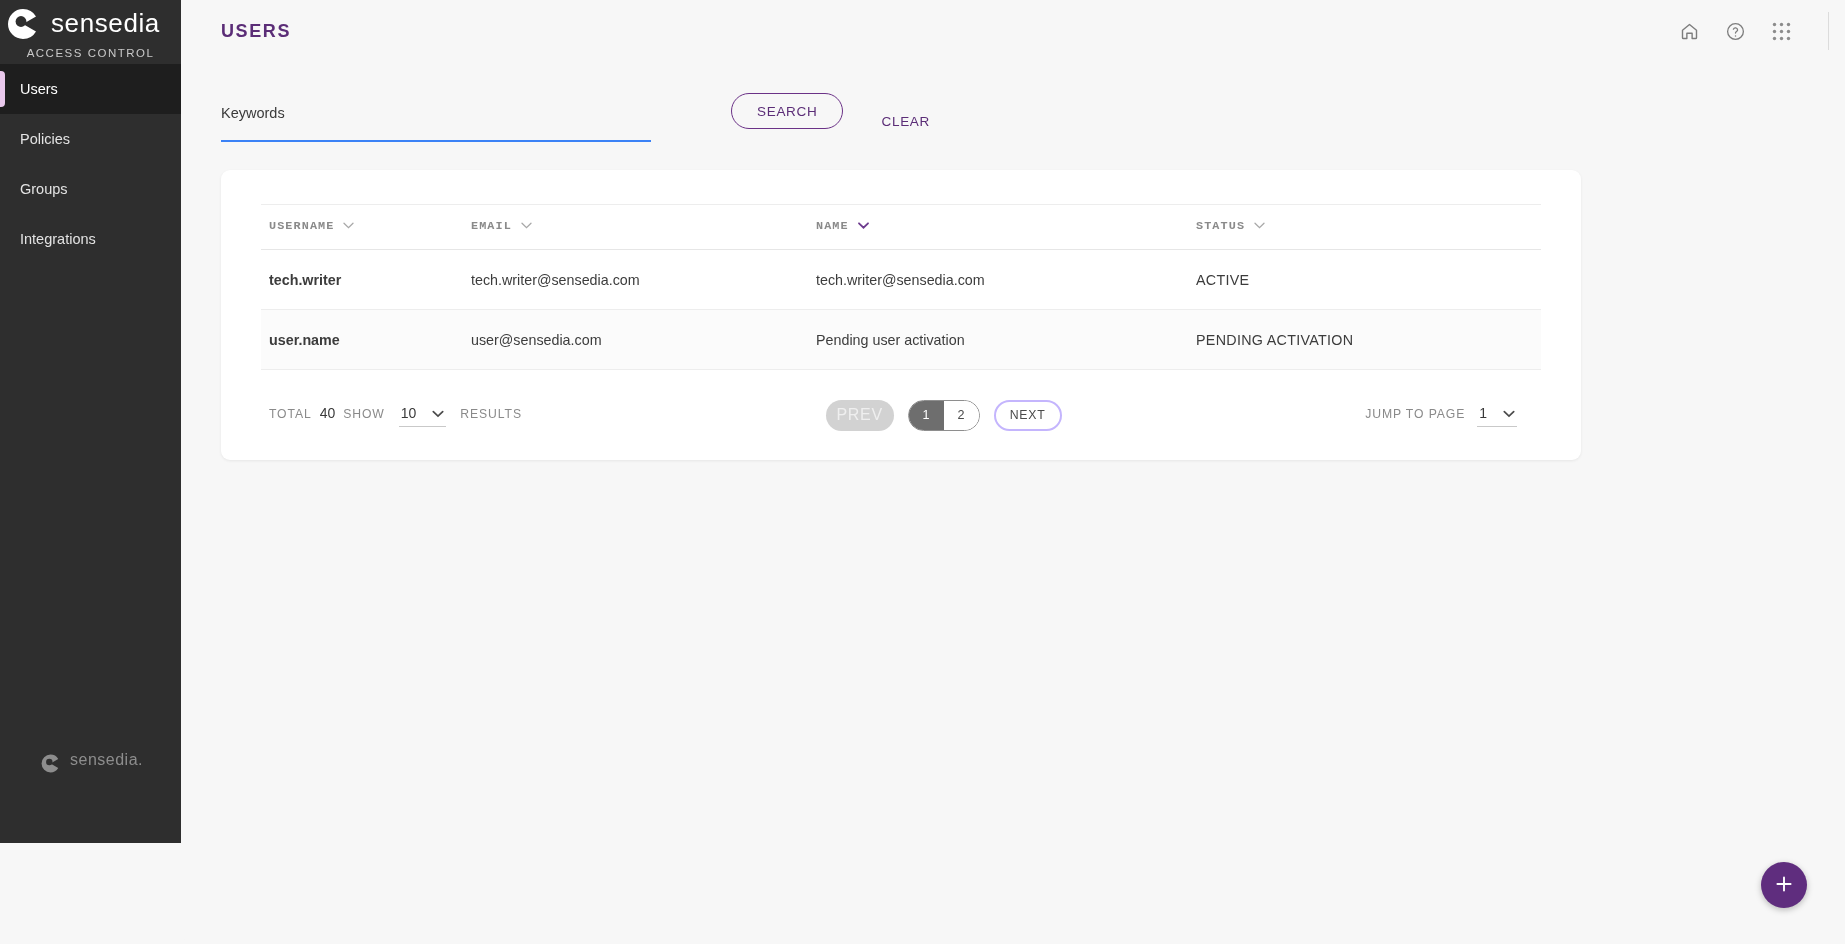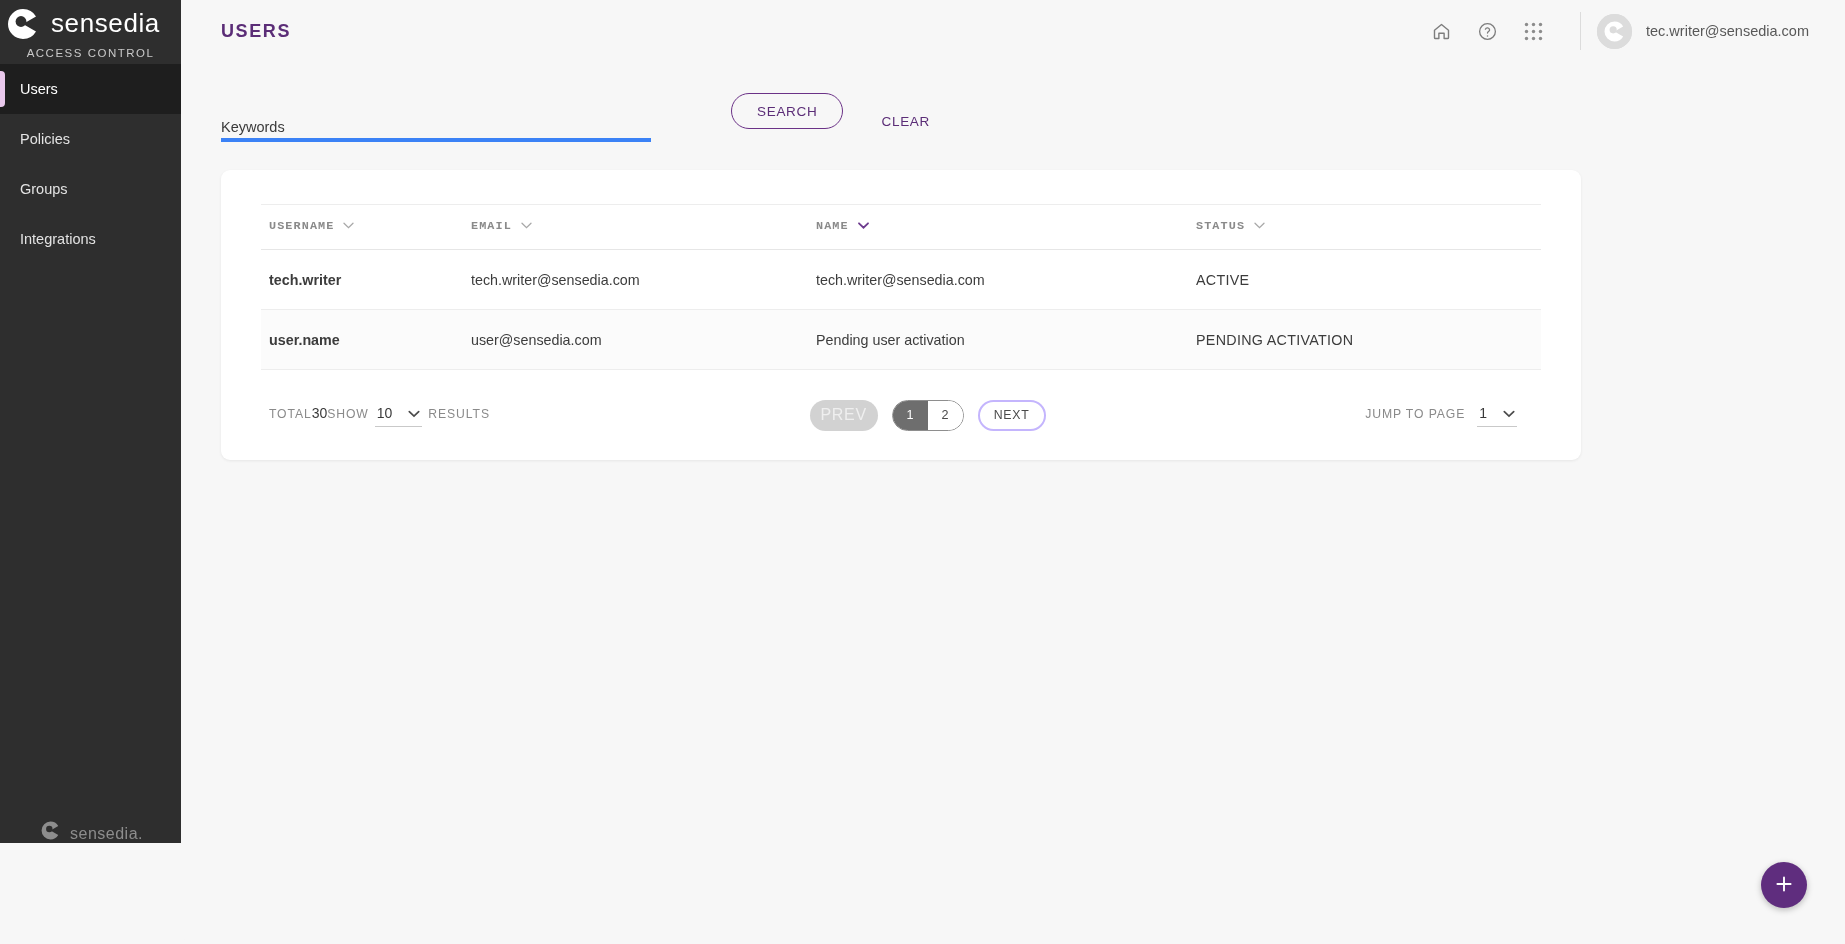--- a/index.html
+++ b/index.html
@@ -89,21 +89,21 @@
     left: 0; top: 7px;
     width: 5px; height: 36px;
     border-radius: 0 4px 4px 0;
     background: #e9c8ec;
   }
 
   .sidebar-footer {
     margin-top: auto;
     height: 92px;
     display: flex;
-    align-items: flex-end;
+    align-items: flex-start;
     justify-content: center;
     gap: 7px;
   }
   .footer-mark { width: 25px; height: 25px; position: relative; }
   .footer-name {
     font-size: 16px;
     color: #8d8d8d;
     letter-spacing: 0.5px;
   }
 
@@ -171,22 +171,22 @@
   
   .search-row {
     display: flex;
     align-items: flex-end;
     padding-left: 40px;
     margin-top: 30px;
     height: 50px;
   }
   .kw-field {
     width: 430px;
-    border-bottom: 4px solid #3b82f6;
-    padding-bottom: 2px;
+    border-bottom: 2px solid #3b82f6;
+    padding-bottom: 18px;
   }
   .kw-field input {
     border: none;
     outline: none;
     background: transparent;
     font-family: "Liberation Sans", sans-serif;
     font-size: 14.5px;
     color: #3a3a3a;
     width: 100%;
   }
@@ -265,21 +265,21 @@
   .status-active  { color: #636363; }
   .status-pending { color: #7b2d9e; }
 
   
   .tfoot {
     display: flex;
     align-items: center;
     height: 90px;
     padding: 0 8px;
   }
-  .left-group { display: flex; align-items: baseline; }
+  .left-group { display: flex; align-items: baseline; gap: 8px; }
   .lbl {
     font-size: 12.2px;
     letter-spacing: 0.9px;
     color: #8a8a8a;
   }
   .val-dark { font-size: 14px; color: #3a3a3a; }
   .mini-select {
     display: flex;
     align-items: center;
     gap: 16px;
@@ -429,30 +429,20 @@
               <circle cx="9.5" cy="9.5" r="1.7"></circle>
               <circle cx="16.5" cy="9.5" r="1.7"></circle>
             <circle cx="2.5" cy="16.5" r="1.7"></circle>
               <circle cx="9.5" cy="16.5" r="1.7"></circle>
               <circle cx="16.5" cy="16.5" r="1.7"></circle>
           </svg>
         </div>
 
         <div class="topbar-divider"></div>
 
-        <div class="user-chip">
-          <span class="avatar">
-            <svg width="35" height="35" viewBox="0 0 42 42">
-              <circle cx="21" cy="21" r="21" fill="#dcdcdc"></circle>
-              <path d="M9 21a12 12 0 0 1 12-12 12 12 0 0 1 10.4 6L21 21l10.4 6A12 12 0 0 1 21 33 12 12 0 0 1 9 21z" fill="#ffffff"></path>
-              <circle cx="19.4" cy="19" r="4.3" fill="#dcdcdc"></circle>
-            </svg>
-          </span>
-          <span class="user-email">tec.writer@sensedia.com</span>
-        </div>
       </div>
     </div>
 
     <div class="search-row">
       <div class="kw-field">
         <input type="text" placeholder="Keywords" style="">
       </div>
       <button class="btn-search">SEARCH</button>
       <button class="btn-clear">CLEAR</button>
     </div>
@@ -516,21 +506,21 @@
             <td class="muted">Pending user activation</td>
             <td class="status status-pending">PENDING ACTIVATION</td>
           </tr>
         </tbody>
       </table>
 
       <div class="tfoot">
 
         <div class="left-group">
           <span class="lbl">TOTAL</span>
-          <span class="val-dark">30</span>
+          <span class="val-dark">40</span>
           <span class="lbl">SHOW</span>
           <span class="mini-select">
             <span class="v">10</span>
             <span>
               <svg width="12" height="8" viewBox="0 0 12 8" fill="none" stroke="#4a4a4a" stroke-width="1.7" stroke-linecap="round">
                   <path d="M1.3 1.6 6 6.1l4.7-4.5"></path>
                 </svg>
             </span>
           </span>
           <span class="lbl">RESULTS</span>

